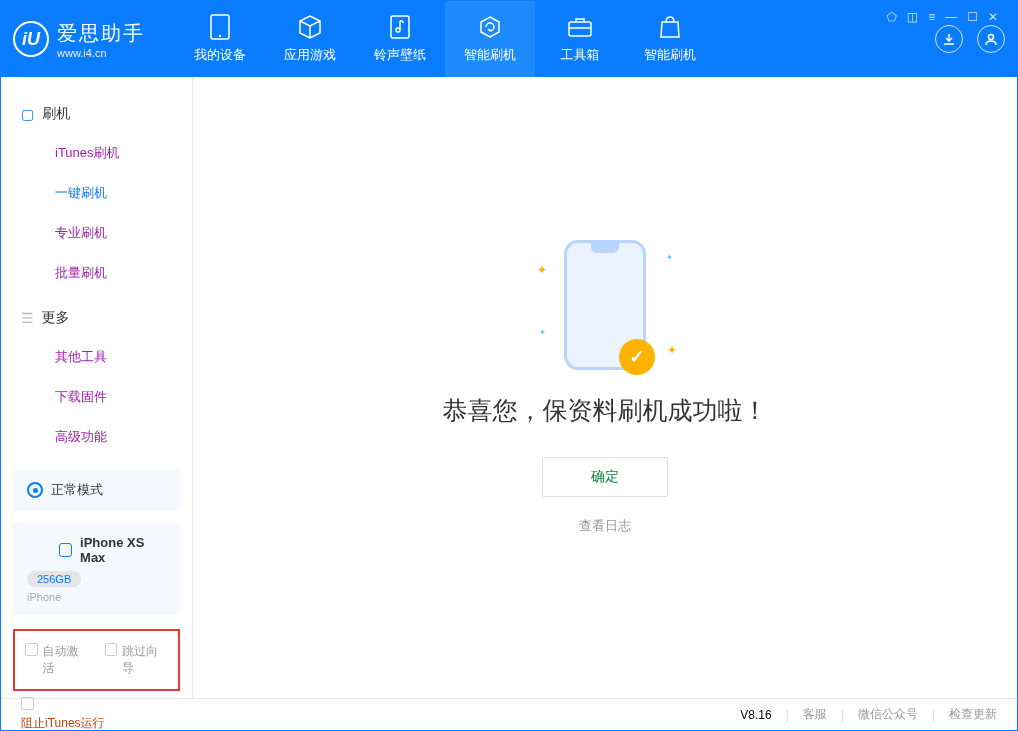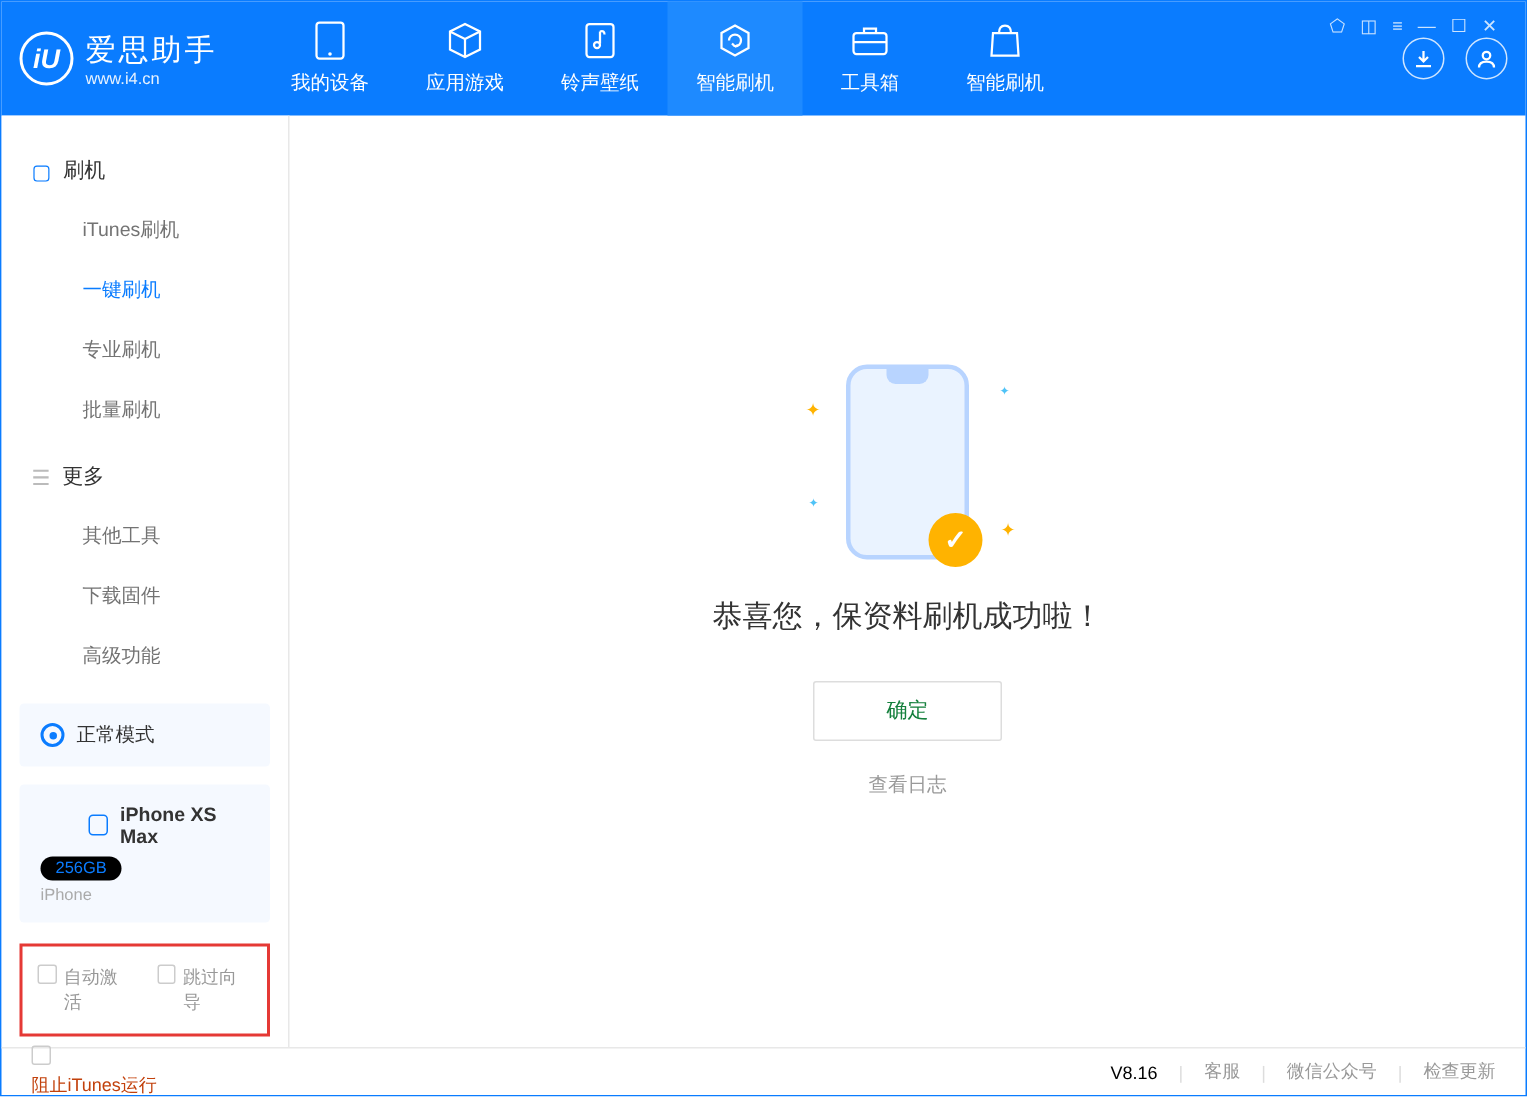--- a/index.html
+++ b/index.html
@@ -16,44 +16,44 @@
 .tab.active { background: #1e8aff; }
 .tab-icon { width: 26px; height: 26px; display: flex; align-items: center; justify-content: center; }
 .title-controls { display: flex; align-items: center; gap: 14px; font-size: 14px; }
 .top-row-icons { display: flex; gap: 10px; font-size: 12px; position: absolute; top: 10px; right: 20px; color: #cce4ff; }
 .top-row-icons span { cursor: pointer; }
 .body { flex: 1; display: flex; overflow: hidden; }
 .sidebar { width: 192px; border-right: 1px solid #e8e8e8; display: flex; flex-direction: column; background: #fff; padding-top: 18px; }
 .side-section { padding: 0 0 6px 0; }
 .side-header { display: flex; align-items: center; gap: 8px; padding: 10px 20px; font-size: 14px; font-weight: 500; color: #333; }
 .side-header .hicon { color: #0a7cff; font-size: 14px; }
-.side-item { padding: 11px 20px 11px 54px; font-size: 13px; color: #737373; cursor: pointer; }
+.side-item { padding: 11px 20px 11px 54px; font-size: 13px; color: #a21caf; cursor: pointer; }
 .side-item.active { color: #0a7cff; }
 .side-spacer { flex: 1; }
 .mode-box { margin: 6px 12px; padding: 12px 14px; background: #f5f9ff; border-radius: 3px; font-size: 13px; color: #333; display: flex; align-items: center; gap: 8px; }
 .mode-box .micon { width: 16px; height: 16px; border: 2px solid #0a7cff; border-radius: 50%; position: relative; }
 .mode-box .micon::after { content: ''; position: absolute; width: 5px; height: 5px; background: #0a7cff; border-radius: 50%; top: 3.5px; left: 3.5px; }
 .device-box { margin: 6px 12px; padding: 12px 14px; background: #f5f9ff; border-radius: 3px; }
 .device-name { font-size: 13px; font-weight: 600; color: #333; display: flex; align-items: center; gap: 8px; padding-left: 32px; }
 .device-name .dicon { width: 14px; height: 14px; border: 1.5px solid #0a7cff; border-radius: 3px; display: inline-block; }
-.device-badge { display: inline-block; margin-top: 6px; padding: 2px 10px; background: #000000; color: #0a7cff; border-radius: 10px; font-size: 11px; }
+.device-badge { display: inline-block; margin-top: 6px; padding: 2px 10px; background: #e5e5e5; color: #0a7cff; border-radius: 10px; font-size: 11px; }
 .device-type { font-size: 11px; color: #aaa; margin-top: 4px; }
 .checkbox-row { border: 2px solid #e53935; margin: 8px 12px; padding: 12px 10px; display: flex; gap: 16px; font-size: 12px; color: #999; }
 .cb { display: flex; align-items: flex-start; gap: 5px; cursor: pointer; }
 .cb-box { width: 13px; height: 13px; border: 1px solid #ccc; border-radius: 2px; }
 .main { flex: 1; display: flex; flex-direction: column; align-items: center; justify-content: center; position: relative; }
 .device-illus { width: 82px; height: 130px; border: 3px solid #b8d4ff; border-radius: 14px; position: relative; background: #eaf3ff; margin-bottom: 24px; }
 .device-illus::before { content: ''; position: absolute; width: 28px; height: 10px; background: #b8d4ff; border-radius: 0 0 6px 6px; top: 0; left: 50%; transform: translateX(-50%); }
 .check-badge { position: absolute; right: -12px; bottom: -8px; width: 36px; height: 36px; background: #ffb300; border-radius: 50%; display: flex; align-items: center; justify-content: center; color: #fff; font-size: 18px; font-weight: bold; }
 .sparkle { position: absolute; font-size: 12px; color: #ffb300; }
 .sparkle.s1 { top: 20px; left: -30px; }
 .sparkle.s2 { top: 10px; right: -30px; color: #4fc3f7; font-size: 8px; }
 .sparkle.s3 { bottom: 10px; right: -34px; }
 .sparkle.s4 { bottom: 30px; left: -28px; color: #4fc3f7; font-size: 8px; }
-.success-msg { font-size: 20px; color: #333; margin-bottom: 30px; }
+.success-msg { font-size: 25px; color: #333; margin-bottom: 30px; }
 .ok-btn { padding: 10px 48px; border: 1px solid #ddd; background: #fff; font-size: 14px; color: #15803d; cursor: pointer; border-radius: 2px; margin-bottom: 20px; }
 .log-link { font-size: 13px; color: #999; cursor: pointer; }
 .statusbar { height: 32px; border-top: 1px solid #e8e8e8; display: flex; align-items: center; padding: 0 20px; font-size: 12px; color: #999; }
 .statusbar .cb { color: #c2410c; flex-direction: column; }
 .status-spacer { flex: 1; }
 .status-right { display: flex; gap: 14px; align-items: center; }
 .status-right span { cursor: pointer; }
 .status-right .divider { color: #ddd; }
 .version { color: #000000; }
 .circle-btn { width: 28px; height: 28px; border: 1.5px solid rgba(255,255,255,0.8); border-radius: 50%; display: flex; align-items: center; justify-content: center; cursor: pointer; }

